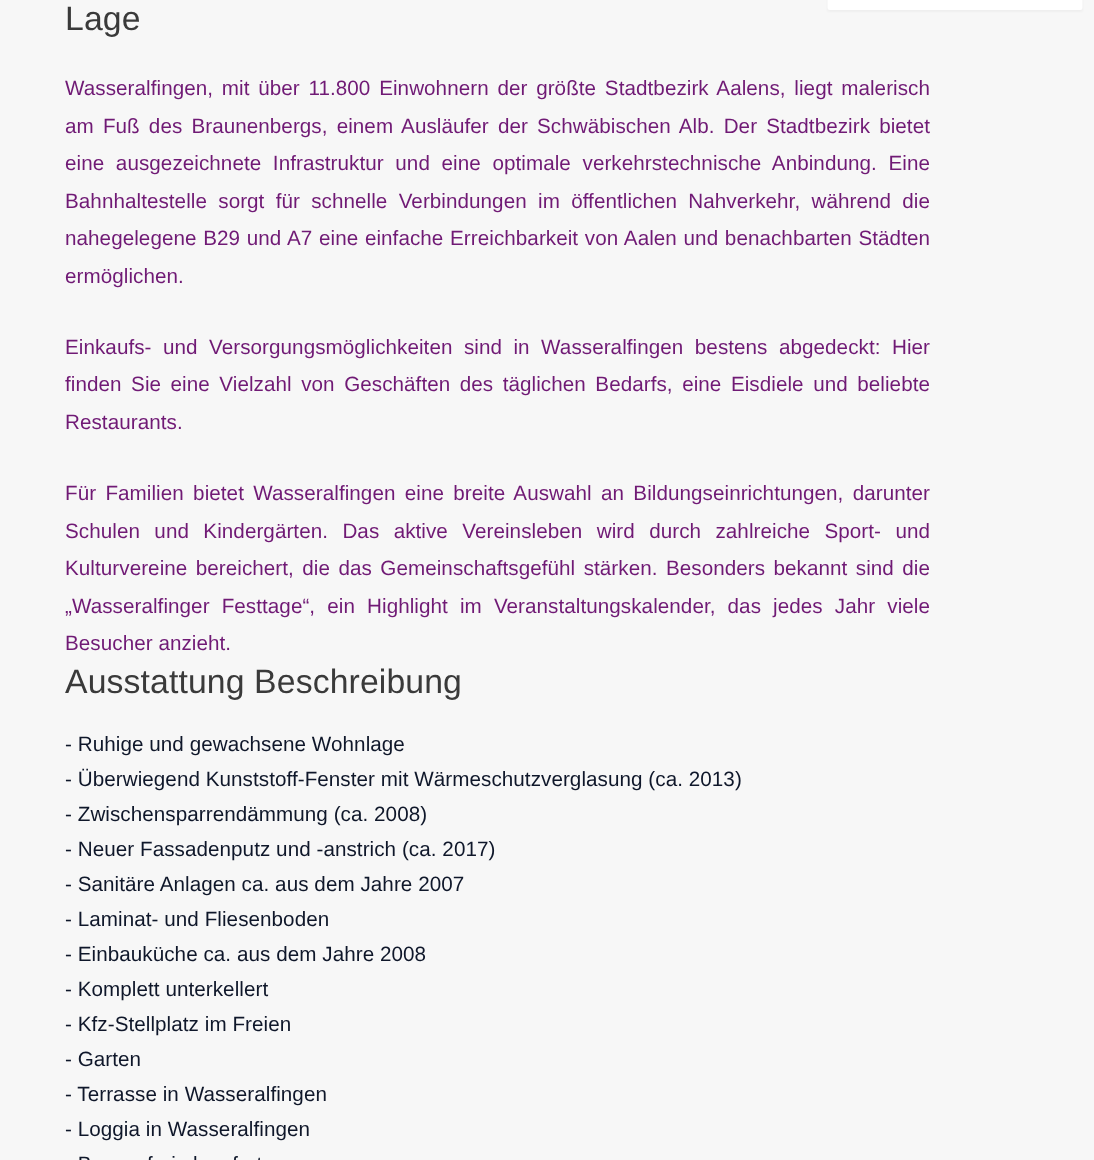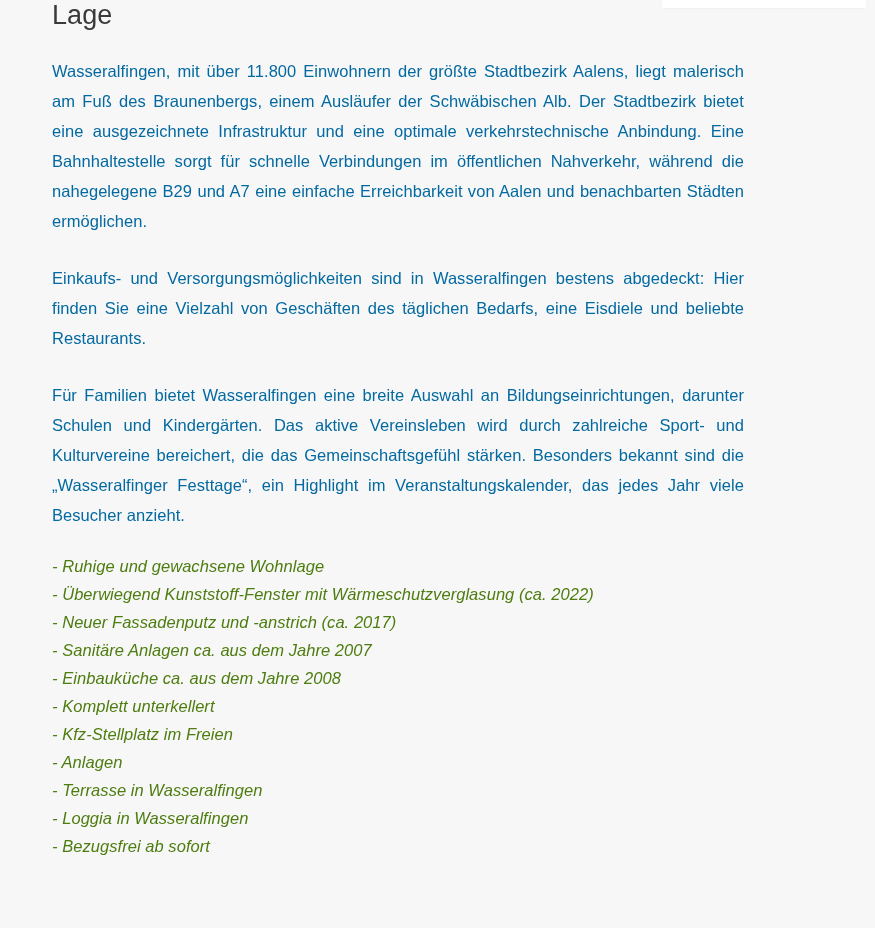--- a/index.html
+++ b/index.html
@@ -51,21 +51,21 @@
   }
 
   .title-ausstattung {
     margin-top: 41px;
     margin-bottom: 0;
   }
 
   p.body-text {
     font-size: 16.5px;
     line-height: 30px;
-    color: #0369a1;
+    color: #701a75;
     text-align: justify;
     text-justify: inter-word;
     margin: 0;
     letter-spacing: 0.05px;
     hyphens: manual;
   }
 
   p.body-text + p.body-text {
     margin-top: 27px;
   }
@@ -77,49 +77,51 @@
   ul.feature-list {
     list-style: none;
     margin: 0;
     padding: 0;
     margin-top: 22px;
   }
 
   ul.feature-list li {
     font-size: 16.5px;
     line-height: 28px;
-    color: #4d7c0f;
+    color: #0f172a;
     letter-spacing: 0.05px;
     white-space: nowrap;
-    font-style: italic;
   }
 </style>
 </head>
 <body>
 
 <div class="top-right-panel"></div>
 
 <div class="page">
 
   <h2 class="section-title title-lage">Lage</h2>
 
   <div class="para-block">
     <p class="body-text">Wasseralfingen, mit über 11.800 Einwohnern der größte Stadtbezirk Aalens, liegt malerisch am Fuß des Braunenbergs, einem Ausläufer der Schwäbischen Alb. Der Stadtbezirk bietet eine ausgezeich­nete Infrastruktur und eine optimale verkehrstechnische Anbindung. Eine Bahnhaltestelle sorgt für schnelle Verbindungen im öffentlichen Nahverkehr, während die nahegelegene B29 und A7 eine ein­fache Erreichbarkeit von Aalen und benachbarten Städten ermöglichen.</p>
     <p class="body-text">Einkaufs- und Versorgungsmöglichkeiten sind in Wasseralfingen bestens abgedeckt: Hier finden Sie eine Vielzahl von Geschäften des täglichen Bedarfs, eine Eisdiele und beliebte Restaurants.</p>
     <p class="body-text">Für Familien bietet Wasseralfingen eine breite Auswahl an Bildungseinrichtungen, darunter Schulen und Kindergärten. Das aktive Vereinsleben wird durch zahlreiche Sport- und Kulturvereine bereichert, die das Gemeinschaftsgefühl stärken. Besonders bekannt sind die „Wasseralfinger Festtage“, ein Highlight im Veranstaltungskalender, das jedes Jahr viele Besucher anzieht.</p>
   </div>
 
+  <h2 class="section-title title-ausstattung">Ausstattung Beschreibung</h2>
 
   <ul class="feature-list">
     <li>- Ruhige und gewachsene Wohnlage</li>
-    <li>- Überwiegend Kunststoff-Fenster mit Wärmeschutzverglasung (ca. 2022)</li>
+    <li>- Überwiegend Kunststoff-Fenster mit Wärmeschutzverglasung (ca. 2013)</li>
+    <li>- Zwischensparrendämmung (ca. 2008)</li>
     <li>- Neuer Fassadenputz und -anstrich (ca. 2017)</li>
     <li>- Sanitäre Anlagen ca. aus dem Jahre 2007</li>
+    <li>- Laminat- und Fliesenboden</li>
     <li>- Einbauküche ca. aus dem Jahre 2008</li>
     <li>- Komplett unterkellert</li>
     <li>- Kfz-Stellplatz im Freien</li>
-    <li>- Anlagen</li>
+    <li>- Garten</li>
     <li>- Terrasse in Wasseralfingen</li>
     <li>- Loggia in Wasseralfingen</li>
     <li>- Bezugsfrei ab sofort</li>
   </ul>
 
 </div>
 
 </body></html>

